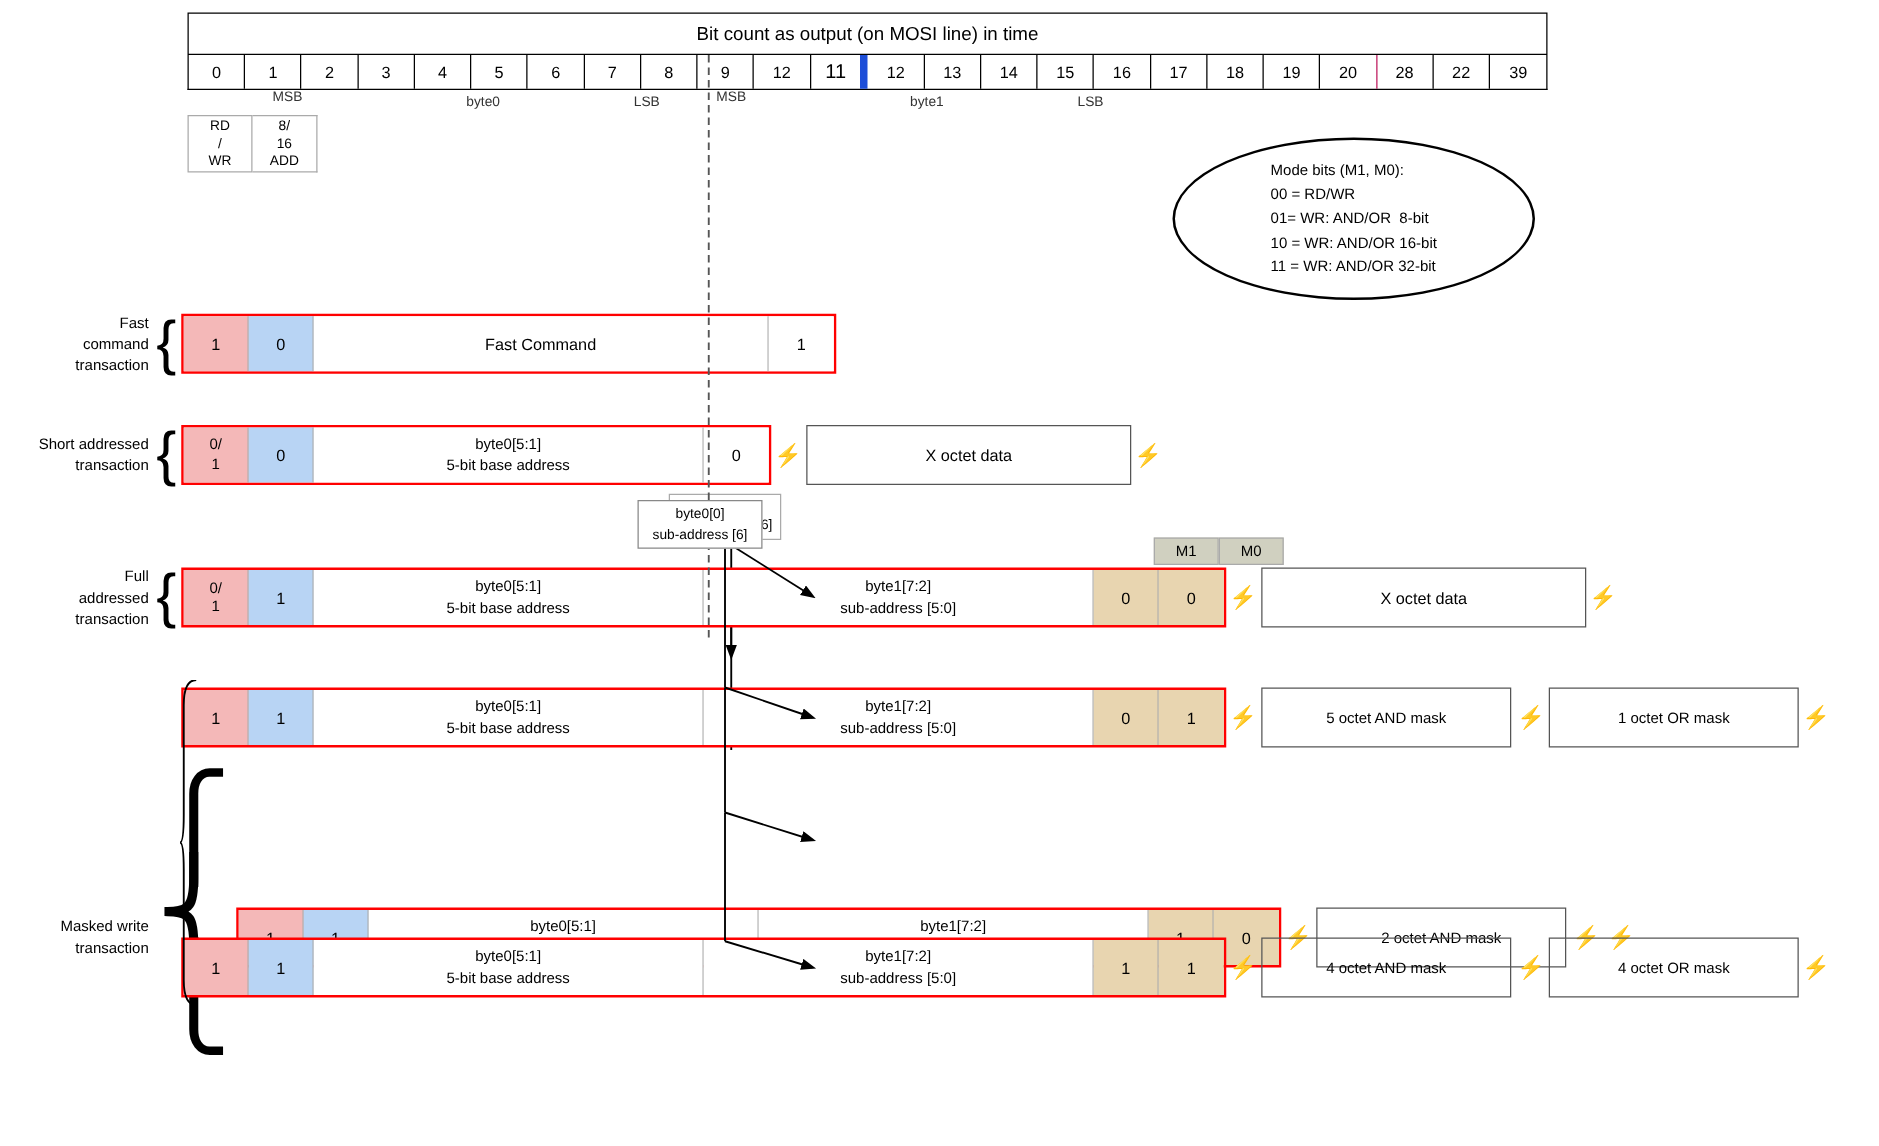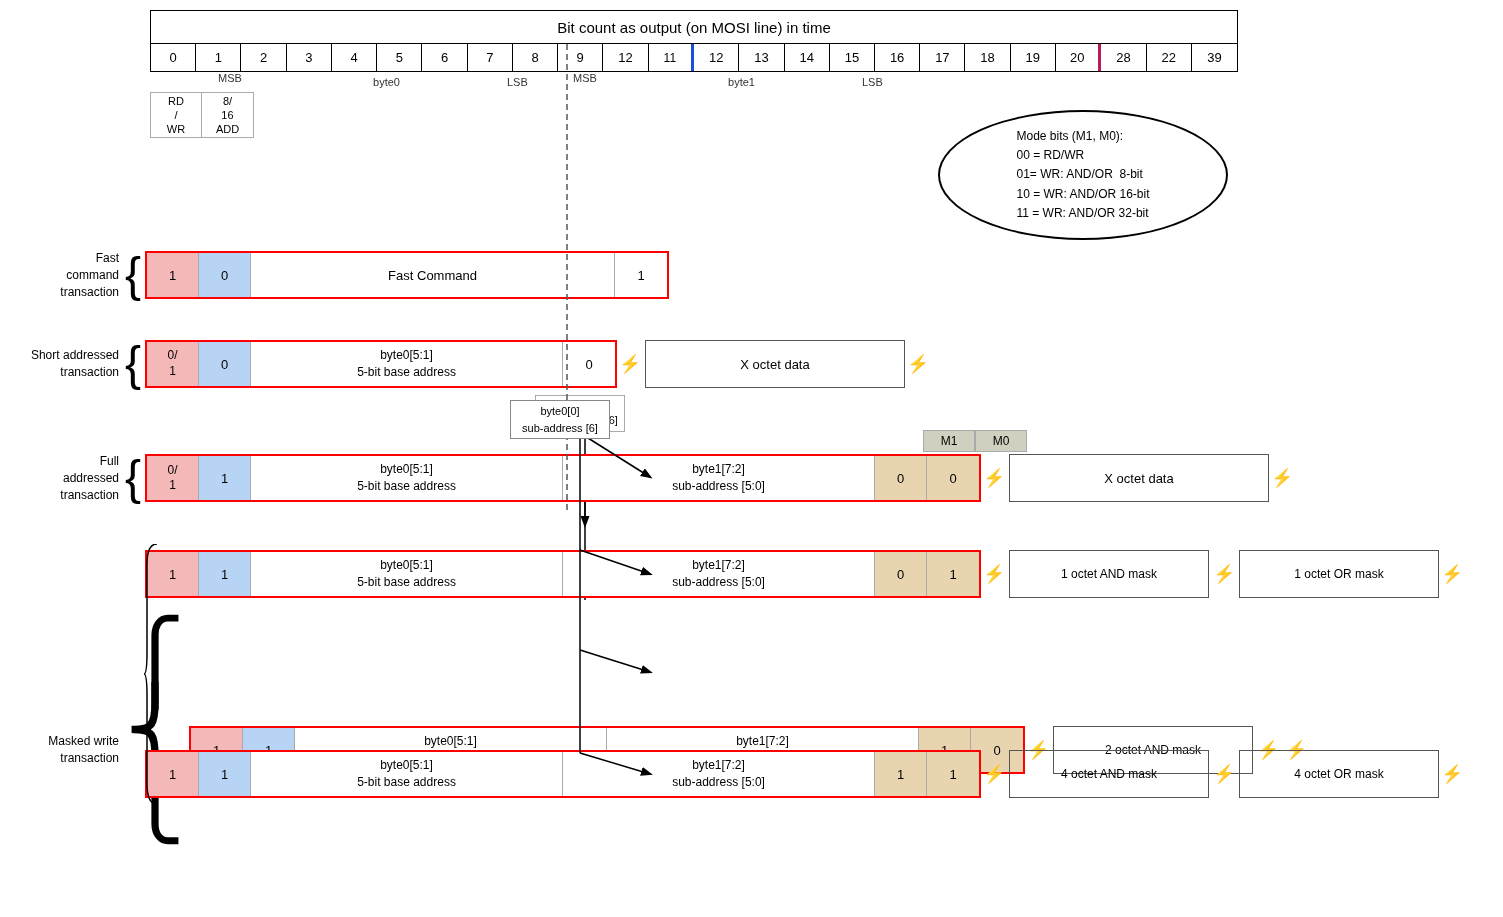--- a/index.html
+++ b/index.html
@@ -35,30 +35,30 @@
       <div style="width:52px;border-right:1px solid #000;display:flex;align-items:center;justify-content:center;font-size:13px;">1</div>
       <div style="width:52px;border-right:1px solid #000;display:flex;align-items:center;justify-content:center;font-size:13px;">2</div>
       <div style="width:52px;border-right:1px solid #000;display:flex;align-items:center;justify-content:center;font-size:13px;">3</div>
       <div style="width:52px;border-right:1px solid #000;display:flex;align-items:center;justify-content:center;font-size:13px;">4</div>
       <div style="width:52px;border-right:1px solid #000;display:flex;align-items:center;justify-content:center;font-size:13px;">5</div>
       <div style="width:52px;border-right:1px solid #000;display:flex;align-items:center;justify-content:center;font-size:13px;">6</div>
       <div style="width:52px;border-right:1px solid #000;display:flex;align-items:center;justify-content:center;font-size:13px;">7</div>
       <div style="width:52px;border-right:1px solid #000;display:flex;align-items:center;justify-content:center;font-size:13px;">8</div>
       <div style="width:52px;border-right:1px solid #000;display:flex;align-items:center;justify-content:center;font-size:13px;">9</div>
       <div style="width:52px;border-right:1px solid #000;display:flex;align-items:center;justify-content:center;font-size:13px;">12</div>
-      <div style="width:52px;border-right:3px solid #1d4ed8;display:flex;align-items:center;justify-content:center;font-size:12px;">11</div>
+      <div style="width:52px;border-right:6px solid #1d4ed8;display:flex;align-items:center;justify-content:center;font-size:16px;">11</div>
       <div style="width:52px;border-right:1px solid #000;display:flex;align-items:center;justify-content:center;font-size:13px;">12</div>
       <div style="width:52px;border-right:1px solid #000;display:flex;align-items:center;justify-content:center;font-size:13px;">13</div>
       <div style="width:52px;border-right:1px solid #000;display:flex;align-items:center;justify-content:center;font-size:13px;">14</div>
       <div style="width:52px;border-right:1px solid #000;display:flex;align-items:center;justify-content:center;font-size:13px;">15</div>
       <div style="width:52px;border-right:1px solid #000;display:flex;align-items:center;justify-content:center;font-size:13px;">16</div>
       <div style="width:52px;border-right:1px solid #000;display:flex;align-items:center;justify-content:center;font-size:13px;">17</div>
       <div style="width:52px;border-right:1px solid #000;display:flex;align-items:center;justify-content:center;font-size:13px;">18</div>
       <div style="width:52px;border-right:1px solid #000;display:flex;align-items:center;justify-content:center;font-size:13px;">19</div>
-      <div style="width:52px;border-right:3px solid #be185d;display:flex;align-items:center;justify-content:center;font-size:13px;">20</div>
+      <div style="width:52px;border-right:1px solid #be185d;display:flex;align-items:center;justify-content:center;font-size:13px;">20</div>
       <div style="width:52px;border-right:1px solid #000;display:flex;align-items:center;justify-content:center;font-size:13px;">28</div>
       <div style="width:52px;border-right:1px solid #000;display:flex;align-items:center;justify-content:center;font-size:13px;">22</div>
       <div style="width:52px;display:flex;align-items:center;justify-content:center;font-size:13px;">39</div>
     </div>
 
     <div style="display:flex; height:20px; font-size:11px; color:#333;gap:14px;">
       <div style="width:52px;"></div>
       <div style="width:52px;padding-left:2px;">MSB</div>
       <div style="flex:1; display:flex; align-items:center; justify-content:center;">byte0</div>
       <div style="width:52px; padding-left:2px; display:flex; align-items:center;">LSB</div>
@@ -156,21 +156,21 @@
     <div style="display:flex; align-items:stretch; border:2.5px solid red; height:48px;">
       <div style="width:52px; background:#f4b8b8; display:flex; align-items:center; justify-content:center; font-size:13px; border-right:1px solid #aaa;">1</div>
       <div style="width:52px; background:#b8d4f4; display:flex; align-items:center; justify-content:center; font-size:13px; border-right:1px solid #aaa;">1</div>
       <div style="width:312px; background:#fff; display:flex; align-items:center; justify-content:center; font-size:12px; text-align:center; line-height:1.4; border-right:1px solid #aaa;">byte0[5:1]<br>5-bit base address</div>
       <div style="width:312px; background:#fff; display:flex; align-items:center; justify-content:center; font-size:12px; text-align:center; line-height:1.4; border-right:1px solid #aaa;">byte1[7:2]<br>sub-address [5:0]</div>
       <div style="width:52px; background:#e8d5b0; display:flex; align-items:center; justify-content:center; font-size:13px; border-right:1px solid #aaa;">0</div>
       <div style="width:52px; background:#e8d5b0; display:flex; align-items:center; justify-content:center; font-size:13px;">1</div>
     </div>
     <div style="width:24px; display:flex; align-items:center; justify-content:center; font-size:18px; color:#444; margin:0 2px;">⚡</div>
     <div style="display:flex; align-items:stretch; border:1.5px solid #555; height:48px; width:200px; margin-right:2px;">
-      <div style="flex:1; display:flex; align-items:center; justify-content:center; font-size:12px; text-align:center;">1 octet AND mask</div>
+      <div style="flex:1; display:flex; align-items:center; justify-content:center; font-size:12px; text-align:center;">5 octet AND mask</div>
     </div>
     <div style="width:24px; display:flex; align-items:center; justify-content:center; font-size:18px; color:#444; margin:0 2px;">⚡</div>
     <div style="display:flex; align-items:stretch; border:1.5px solid #555; height:48px; width:200px;">
       <div style="flex:1; display:flex; align-items:center; justify-content:center; font-size:12px; text-align:center;">1 octet OR mask</div>
     </div>
     <div style="width:24px; display:flex; align-items:center; justify-content:center; font-size:18px; color:#444; margin:0 2px;">⚡</div>
   </div>
 
   <div style="position:absolute; top:648px; left:0; display:flex; align-items:center;">
     <div style="width:125px; font-size:12px; text-align:right; padding-right:6px; line-height:1.4;">Masked write<br>transaction</div>

